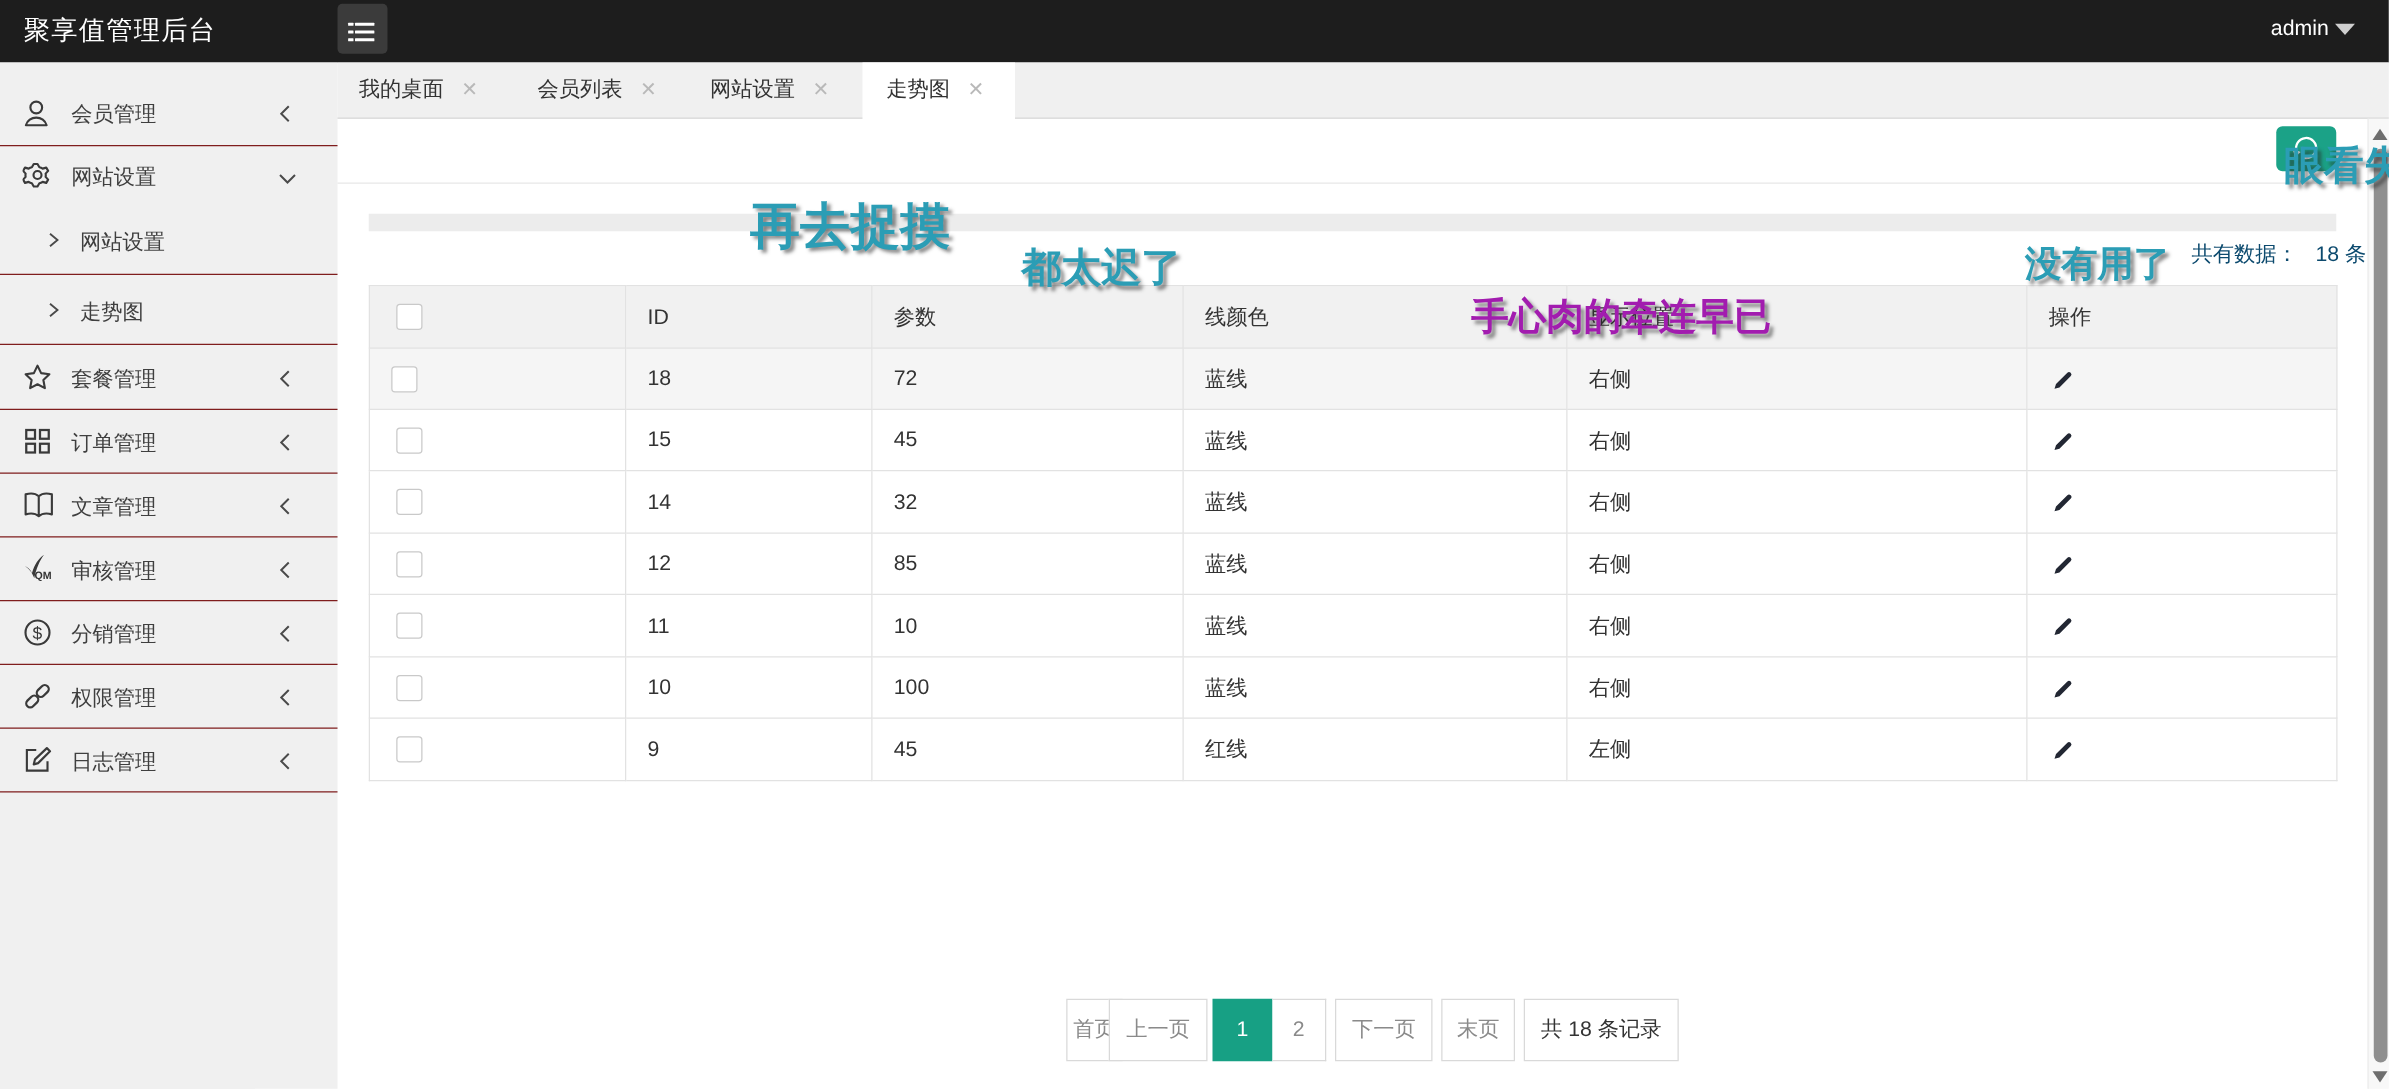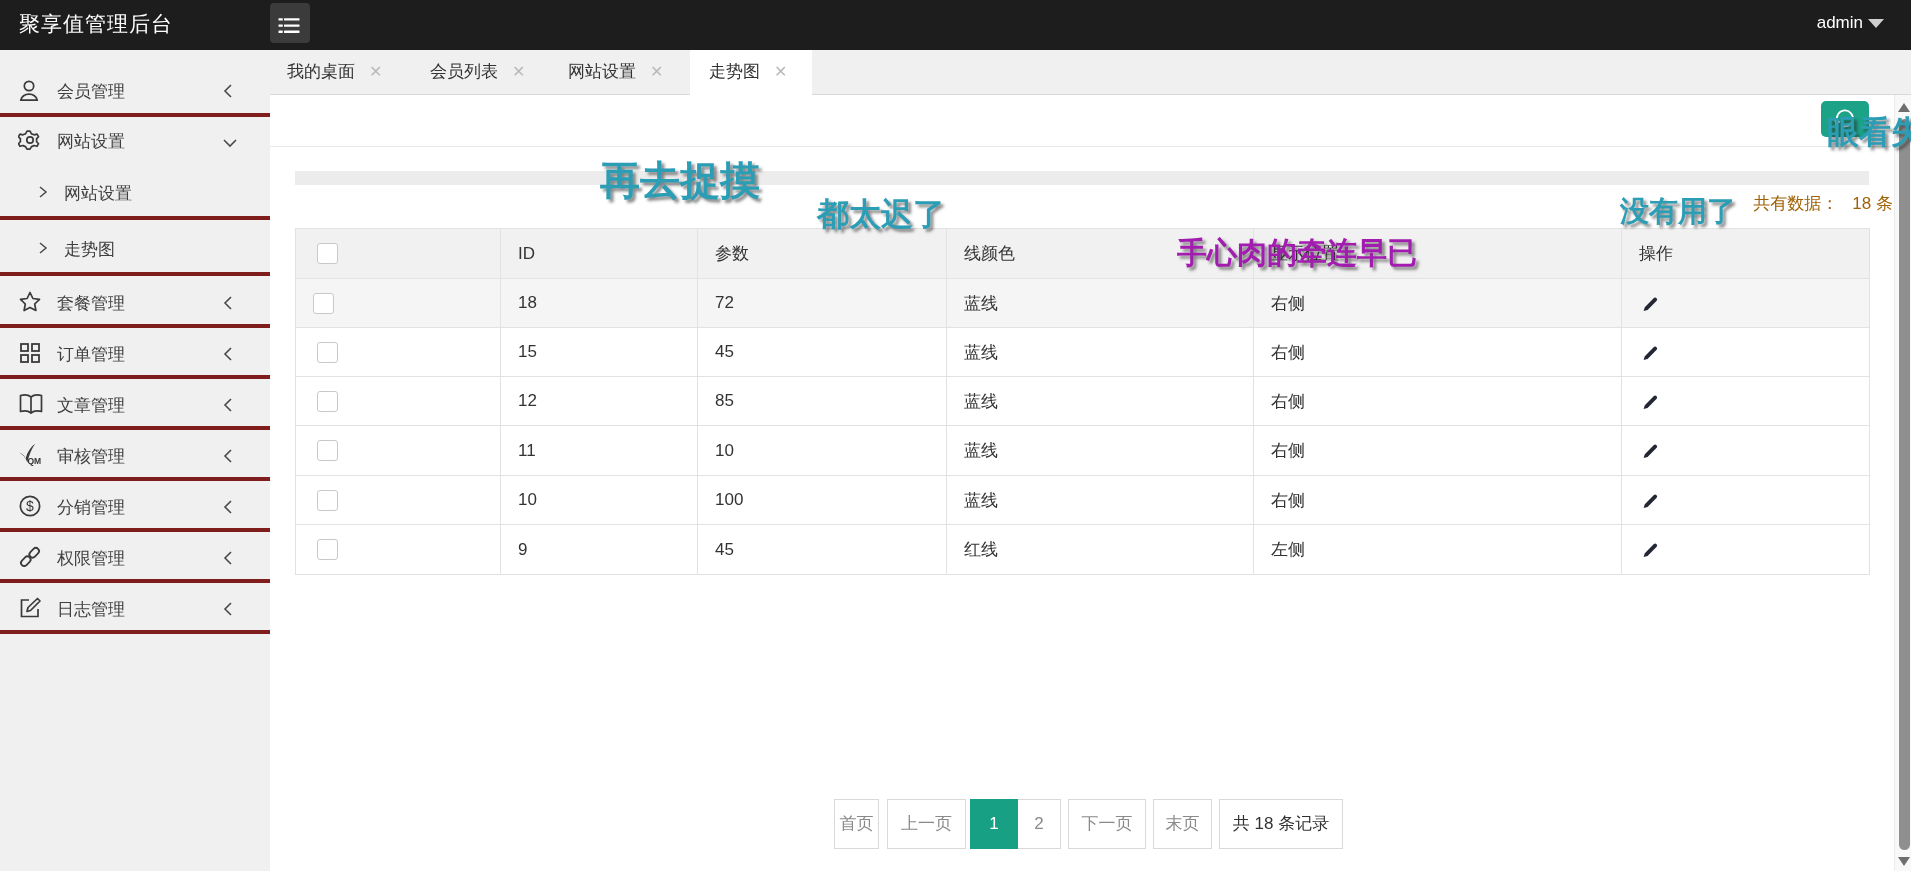--- a/index.html
+++ b/index.html
@@ -8,36 +8,36 @@
     font-family:"Liberation Sans", sans-serif; }
   
   #topbar { position:absolute; left:0; top:0; width:1911px; height:50px; background:#1d1d1d; }
   #logo { position:absolute; left:19px; top:10px; color:#fff; font-size:21px; letter-spacing:1px; }
   #hbtn { position:absolute; left:270px; top:3px; width:40px; height:40px; background:#3b3b3b; border-radius:4px; }
   #admin { position:absolute; right:48px; top:13px; color:#fff; font-size:17px; }
   #admincaret { position:absolute; right:27px; top:19px; width:0; height:0;
      border-left:8px solid transparent; border-right:8px solid transparent; border-top:9px solid #cfcfcf; }
   
   #sidebar { position:absolute; left:0; top:50px; width:270px; height:821px; background:#f0f0f0; }
-  .mitem { position:absolute; left:0; width:270px; border-bottom:4px solid #7f1d1d; }
+  .mitem { position:absolute; left:0; width:270px; border-bottom:1px solid #7f1d1d; }
   .mitem .txt { position:absolute; left:57px; font-size:17px; color:#3f3f3f; }
   .mitem svg.ic { position:absolute; left:18px; }
   .mitem svg.chev { position:absolute; left:222px; }
   .sub .txt { left:64px; }
   
   #tabbar { position:absolute; left:270px; top:50px; width:1641px; height:45px; background:#f0f0f0; border-bottom:1px solid #d8d8d8; }
   .tab { position:absolute; top:0; height:45px; font-size:17px; color:#333; }
   .tab .x { color:#b9b9b9; font-size:16px; margin-left:14px; }
   #tab4 { background:#fff; }
   
   #refreshbtn { position:absolute; left:1821px; top:101px; width:48px; height:36px; background:#1ba287; border-radius:5px; }
   #toolline { position:absolute; left:270px; top:146px; width:1624px; height:1px; background:#e8e8e8; }
   
   #graybar { position:absolute; left:295px; top:171px; width:1574px; height:14px; background:#ececec; }
-  #counts { position:absolute; left:1299px; top:192px; width:594px; font-size:17px; color:#a16207; text-align:right; }
+  #counts { position:absolute; left:1299px; top:192px; width:594px; font-size:17px; color:#0c4a6e; text-align:right; }
   
   #tbl { position:absolute; left:295px; top:228px; width:1574px; border-collapse:collapse; table-layout:fixed; }
   #tbl td, #tbl th { border:1px solid #e2e2e2; font-weight:normal; text-align:left; padding:0 0 0 17px; font-size:17px; color:#333; }
   #tbl th { background:#f1f1f1; }
   #tbl td.ck, #tbl th.ck { padding-left:21px; }
   #tbl tr.hov td { background:#f5f5f5;padding-left:17px; }
   #tbl td.op svg { margin-left:3px; }
   .cb { width:21px; height:21px; background:#fff; border:1px solid #c9c9c9; border-radius:3px; }
   
   .pbtn { position:absolute; top:799px; height:50px; border:1px solid #d9d9d9; background:#fff; color:#8a8a8a; font-size:17px; text-align:center; line-height:48px; }
@@ -233,20 +233,32 @@
           <div class="cb"></div>
         </td>
         <td>15</td>
         <td>45</td>
         <td>蓝线</td>
         <td>右侧</td>
         <td class="op"><svg width="17" height="16" viewBox="0 0 17 16" style="vertical-align:middle">
             <path d="M1.6 15 L2.8 11.2 L11.9 2.1 A1.95 1.95 0 0 1 14.65 4.85 L5.55 13.95 Z" fill="#222733"></path>
           </svg></td>
       </tr>
+  <tr style="height:50px">
+        <td class="ck">
+          <div class="cb"></div>
+        </td>
+        <td>14</td>
+        <td>32</td>
+        <td>蓝线</td>
+        <td>右侧</td>
+        <td class="op"><svg width="17" height="16" viewBox="0 0 17 16" style="vertical-align:middle">
+            <path d="M1.6 15 L2.8 11.2 L11.9 2.1 A1.95 1.95 0 0 1 14.65 4.85 L5.55 13.95 Z" fill="#222733"></path>
+          </svg></td>
+      </tr>
   <tr style="height:49px">
         <td class="ck">
           <div class="cb"></div>
         </td>
         <td>12</td>
         <td>85</td>
         <td>蓝线</td>
         <td>右侧</td>
         <td class="op"><svg width="17" height="16" viewBox="0 0 17 16" style="vertical-align:middle">
             <path d="M1.6 15 L2.8 11.2 L11.9 2.1 A1.95 1.95 0 0 1 14.65 4.85 L5.55 13.95 Z" fill="#222733"></path>
@@ -284,21 +296,21 @@
         <td>45</td>
         <td>红线</td>
         <td>左侧</td>
         <td class="op"><svg width="17" height="16" viewBox="0 0 17 16" style="vertical-align:middle">
             <path d="M1.6 15 L2.8 11.2 L11.9 2.1 A1.95 1.95 0 0 1 14.65 4.85 L5.55 13.95 Z" fill="#222733"></path>
           </svg></td>
       </tr>
 </tbody>
   </table>
 
-<div class="pbtn" style="left:834px; width:45px;">首页</div>
+<div class="pbtn" style="left:853px; width:45px;">首页</div>
 <div class="pbtn" style="left:887px; width:79px;">上一页</div>
 <div class="pnum" style="left:970px; width:48px; background:#17a084; color:#fff;">1</div>
 <div class="pnum" style="left:1018px; width:43px; background:#fff; border:1px solid #d9d9d9; border-left:none; color:#8a8a8a; line-height:48px;">2</div>
 <div class="pbtn" style="left:1068px; width:78px;">下一页</div>
 <div class="pbtn" style="left:1153px; width:59px;">末页</div>
 <div class="pbtn" style="left:1219px; width:124px; color:#333;">共 18 条记录</div>
 
 <div id="sbar"></div>
 <div class="sarrow" style="top:103px; border-bottom:9px solid #6e6e6e;"></div>
 <div id="sthumb"></div>

